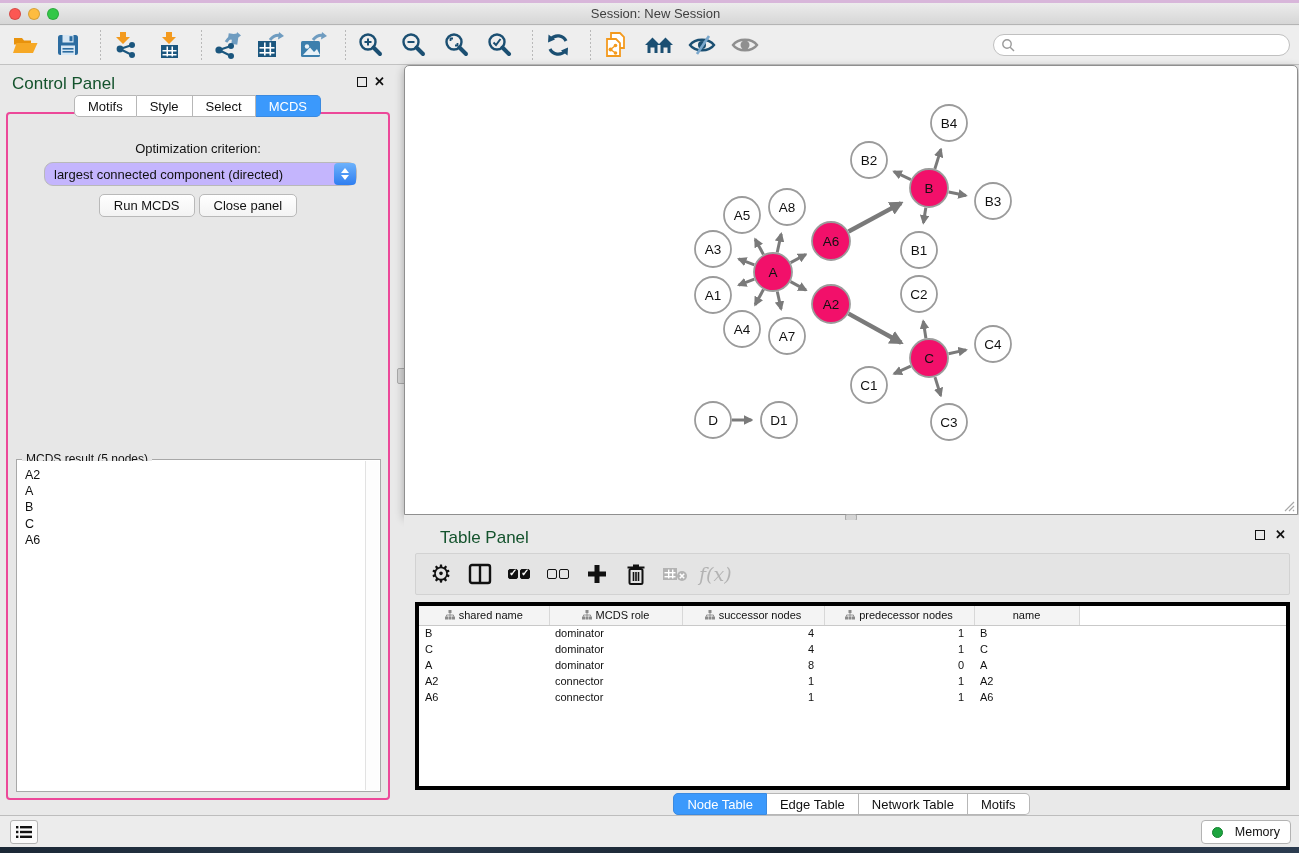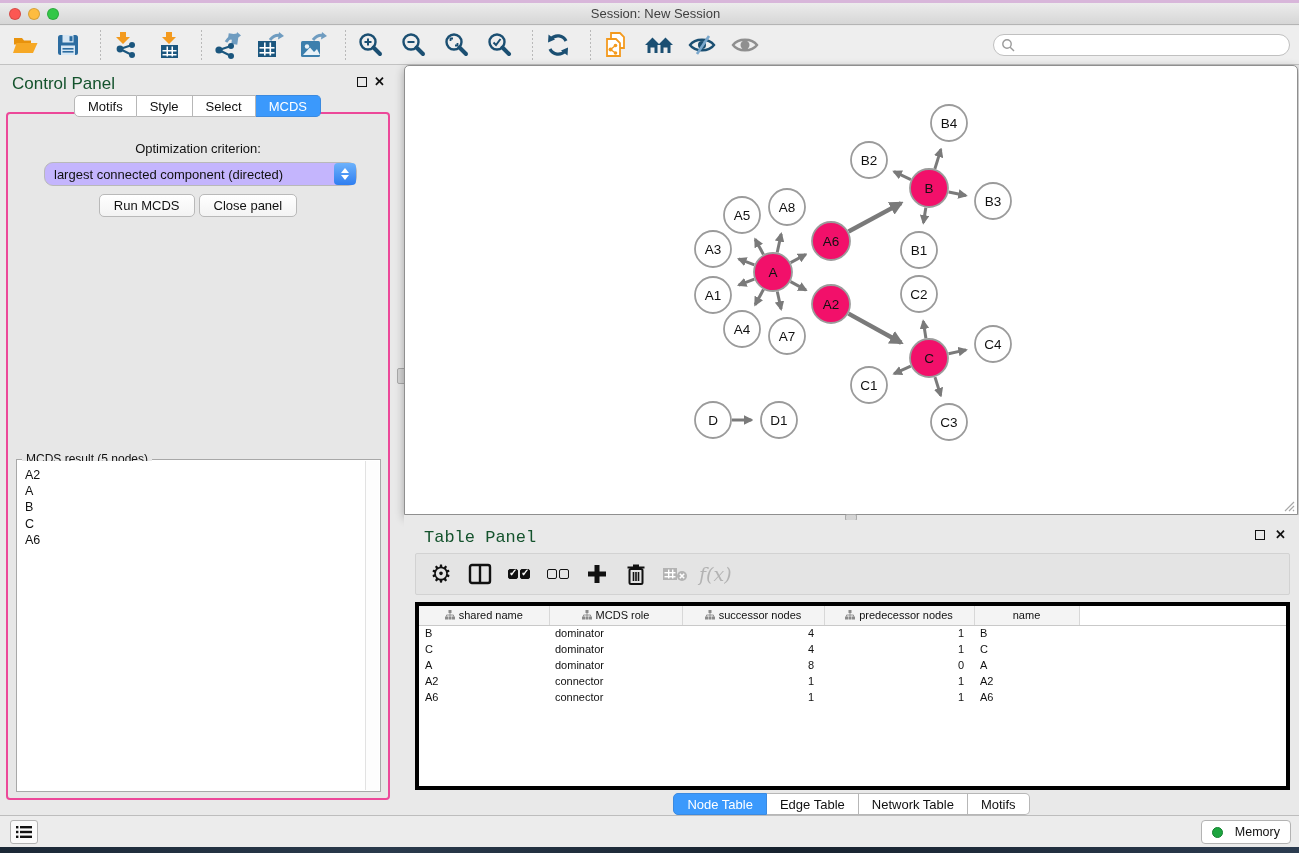--- a/index.html
+++ b/index.html
@@ -90,21 +90,21 @@
   .net-canvas { position:absolute; left:1px; right:1px; top:25px; bottom:1px; background:#fff; overflow:hidden; }
   .resize-grip { position:absolute; right:2px; bottom:2px; width:14px; height:14px; }
 
   
   .h-splitter { position:absolute; left:404px; right:0; top:512px; height:5px; background:#e9e9e9; }
   .h-handle { position:absolute; left:845px; top:511px; width:12px; height:7px; background:#d5d5d5;
     border:1px solid #aaa; border-radius:2px; }
 
   
   .table-panel { position:absolute; left:404px; top:517px; right:0; bottom:35px; background:#e9e9e9; }
-  .table-panel .panel-title { left:20px; top:8px;font-family:Liberation Mono, monospace; }
+  .table-panel .panel-title { left:36px; top:8px; }
   .table-panel .float-ic { right:34px; top:10px; } .table-panel .close-ic { right:13px; top:7px; }
   .tp-toolbar { position:absolute; left:11px; right:9px; top:33px; height:42px; background:#e4e4e4;
     border:1px solid #d2d2d2; border-radius:2px; display:flex; align-items:center; padding-left:10px; }
   .tp-btn { height:30px; min-width:30px; display:flex; align-items:center; justify-content:center; margin-right:9px; }
   .gear-glyph { font-size:24px; line-height:24px; color:#111; font-family:"DejaVu Sans",sans-serif; }
   .cb { display:inline-block; width:10px; height:10px; border:1.5px solid #111; border-radius:2px;
     margin:0 1px; position:relative; }
   .cb.checked { background:#111; }
   .cb .tick { position:absolute; left:0px; top:-3px; color:#fff; font-size:10px; font-weight:bold; }
   .fx-label { font-family:"DejaVu Serif",serif; font-style:italic; font-size:19px; color:#b3b3b3; }

